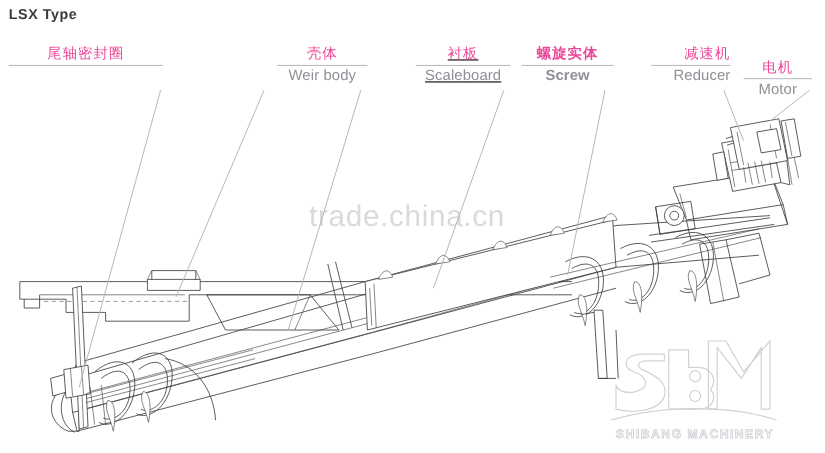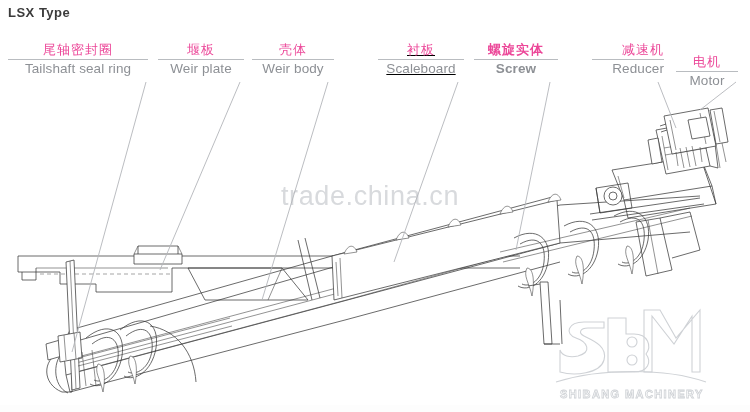--- a/index.html
+++ b/index.html
@@ -270,28 +270,22 @@
     <text class="logotxt" x="560" y="398">SHIBANG MACHINERY</text>
   </svg>
 
   <div id="title">LSX Type</div>
 
   <div id="watermark">trade.china.cn</div>
 
   <div class="callout" style="left:8px;top:42px;width:140px;">
     <div class="cn">尾轴密封圈</div>
     <div class="rule"></div>
-    <div class="en">Tailshaft seal ring</div>
-  </div>
-
-  <div class="callout" style="left:158px;top:42px;width:86px;">
-    <div class="cn">堰板</div>
-    <div class="rule"></div>
-    <div class="en">Weir plate</div>
-  </div>
+  </div>
+
 
   <div class="callout" style="left:252px;top:42px;width:82px;">
     <div class="cn">壳体</div>
     <div class="rule"></div>
     <div class="en">Weir body</div>
   </div>
 
   <div class="callout" style="left:378px;top:42px;width:86px;text-decoration:underline;">
     <div class="cn">衬板</div>
     <div class="rule"></div>

